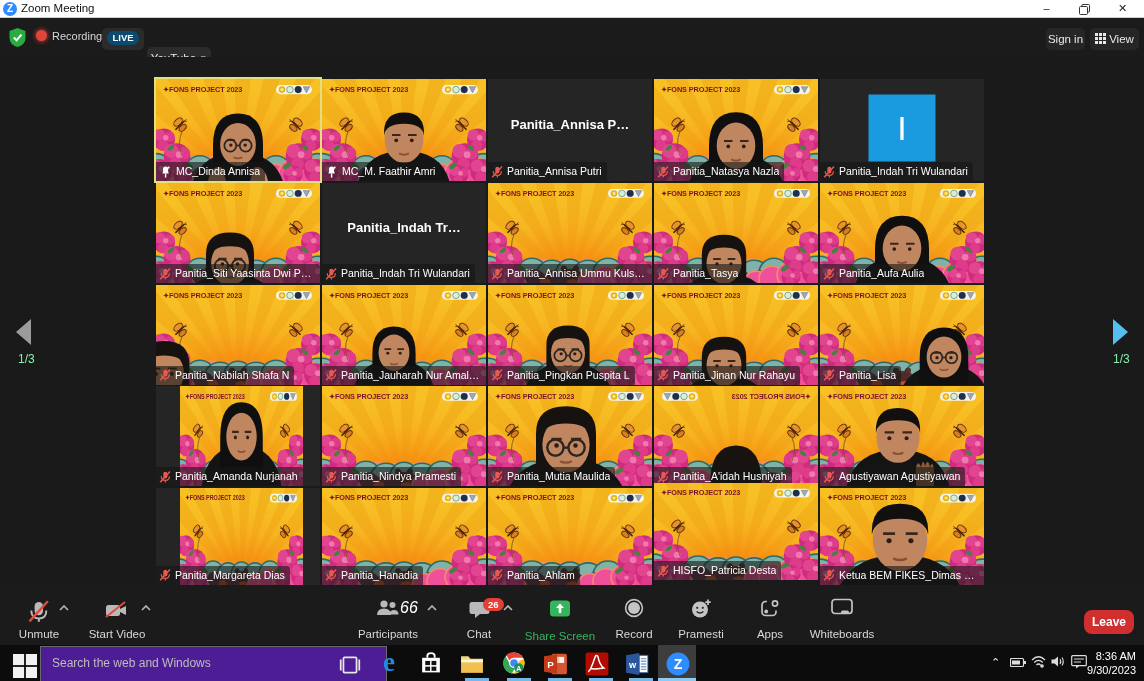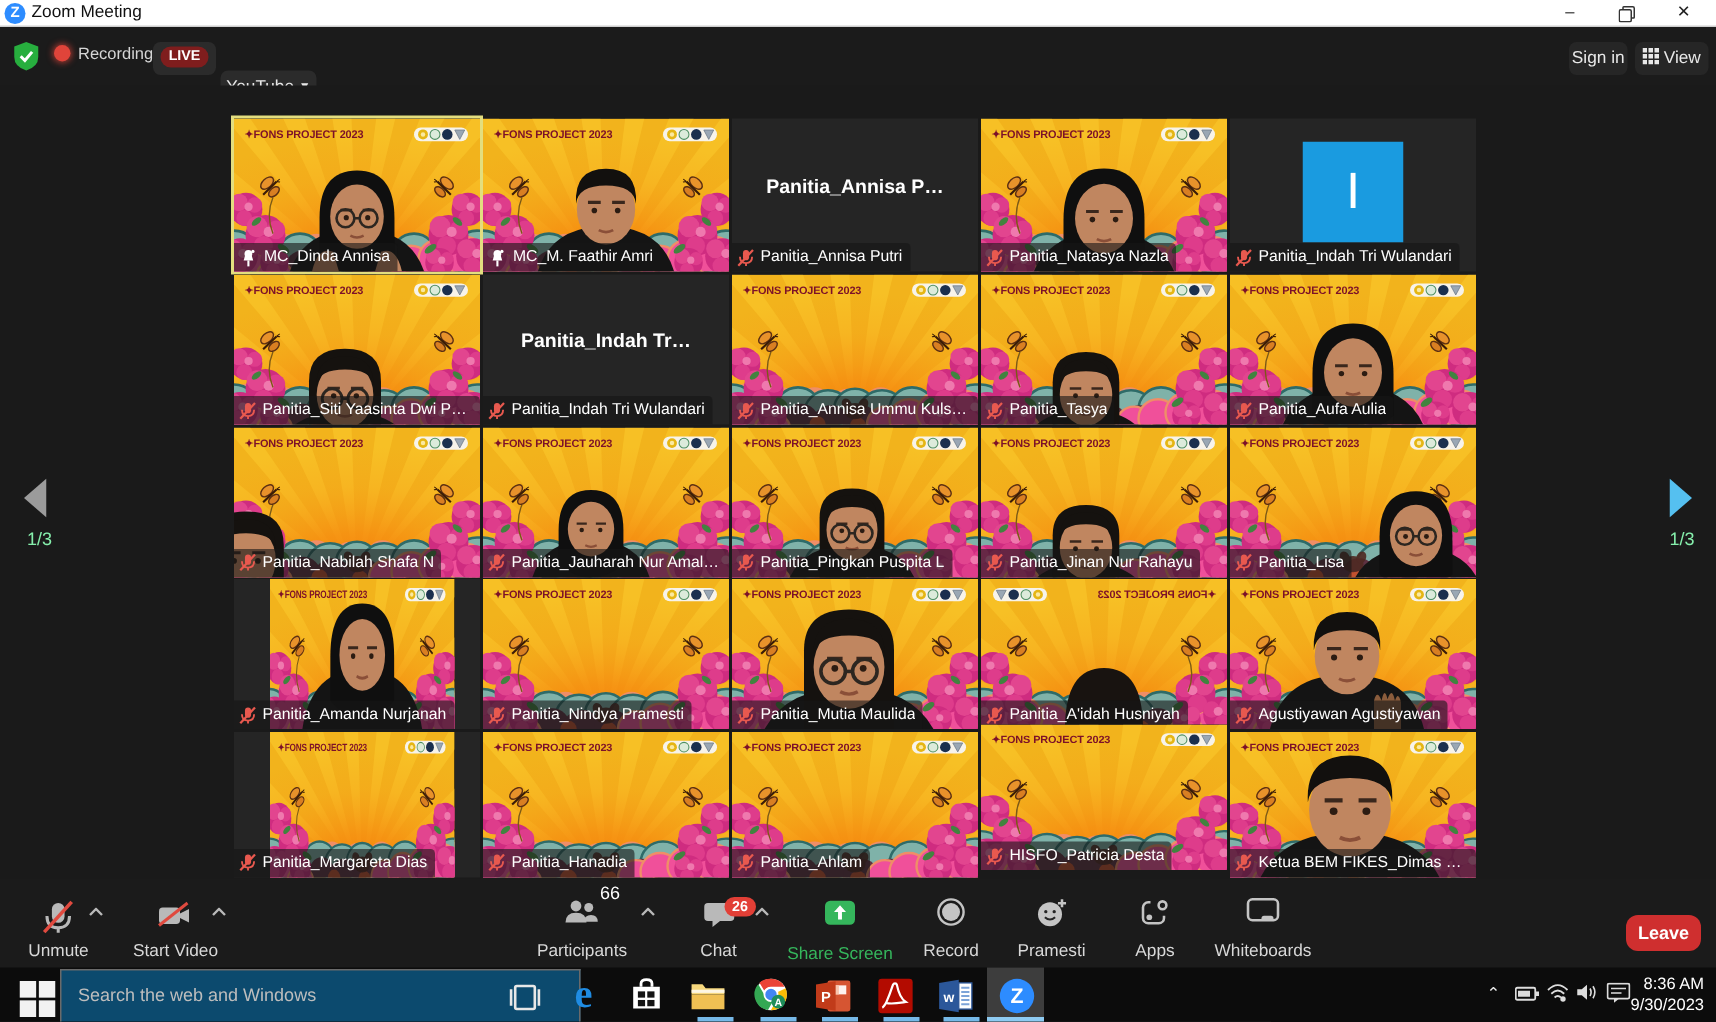--- a/index.html
+++ b/index.html
@@ -26,21 +26,21 @@
 .cname { position:absolute; left:0; right:0; top:44%; transform:translateY(-50%); text-align:center;
   color:#fff; font-size:13px; font-weight:bold; }
 .avatar { position:absolute; left:50%; top:48%; transform:translate(-50%,-50%); width:67px; height:67px;
   background:#1a9be0; color:#fff; font-size:34px; text-align:center; line-height:67px; }
 .pgarrow { position:absolute; }
 .pgtext { position:absolute; color:#86efac; font-size:12px; }
 #toolbar { position:absolute; left:0; top:586px; width:1144px; height:59px; background:#1b1b1b; }
 .tb { position:absolute; text-align:center; color:#d8d8d8; font-size:11.5px; }
 .tb .lbl { position:absolute; top:30px; left:50%; transform:translateX(-50%); white-space:nowrap; }
 #taskbar { position:absolute; left:0; top:645px; width:1144px; height:36px; background:#0c0c0c; }
-#search { position:absolute; left:40px; top:646px; width:347px; height:35px; background:#0c4a6e;
+#search { position:absolute; left:40px; top:646px; width:347px; height:35px; background:#4c1d95;
   border:1px solid #6a6a6a; border-bottom:none; color:#bdbdbd; font-size:12px; line-height:33px; padding-left:11px; }
 .ticon { position:absolute; top:651px; width:24px; height:24px; }
 .uline { position:absolute; top:678px; height:3px; background:#76b9e8; }
 .trayic { position:absolute; top:654px; color:#eee; }
 #clock { position:absolute; right:8px; top:650px; text-align:right; color:#fff; font-size:11px; line-height:13.5px; }
 </style></head>
 <body>
 <svg width="0" height="0" style="position:absolute">
     <defs>
 <linearGradient id="gsun" x1="0" y1="0" x2="0" y2="1">
@@ -232,21 +232,21 @@
   <div class="wbtn" style="left:1116px;">✕</div>
 </div>
 
 <div id="menubar">
   <svg style="position:absolute;left:8px;top:9px" width="19" height="21" viewBox="0 0 19 21">
     <path d="M9.5 1 L17.5 4 L17.5 11 Q17.5 17.5 9.5 20 Q1.5 17.5 1.5 11 L1.5 4 Z" fill="#27ae3e"></path>
     <path d="M5.8 10.5 L8.6 13.3 L13.4 7.6" stroke="#fff" stroke-width="2" fill="none"></path>
   </svg>
   <div style="position:absolute;left:36px;top:32%;width:11px;height:11px;border-radius:50%;background:#e0443a;box-shadow:0 0 4px 1px rgba(224,68,58,.7)"></div>
   <div style="position:absolute;left:52px;top:12px;color:#d6d6d6;font-size:11px;">Recording</div>
-  <div class="mbtn" style="left:102px;width:42px;"><span style="display:inline-block;background:#7f1d1d;color:#fff;font-weight:bold;font-size:9.5px;border-radius:7px;padding:1.5px 5px;line-height:normal;vertical-align:1.5px;">LIVE</span></div>
+  <div class="mbtn" style="left:102px;width:42px;"><span style="display:inline-block;background:#0c4a6e;color:#fff;font-weight:bold;font-size:9.5px;border-radius:7px;padding:1.5px 5px;line-height:normal;vertical-align:1.5px;">LIVE</span></div>
   <div class="mbtn" style="left:147px;width:64px;margin-top:19px;">YouTube <span style="font-size:8px;vertical-align:1px;">▼</span></div>
   <div class="mbtn" style="left:1046px;width:39px;background:#262626;">Sign in</div>
   <div class="mbtn" style="left:1090px;width:49px;background:#262626;"><svg width="11" height="11" viewBox="0 0 11 11" style="vertical-align:-1px;margin-right:3px">
         <g fill="#e8e8e8">
           <rect x="0" y="0" width="3" height="3"></rect>
           <rect x="4" y="0" width="3" height="3"></rect>
           <rect x="8" y="0" width="3" height="3"></rect>
           <rect x="0" y="4" width="3" height="3"></rect>
           <rect x="4" y="4" width="3" height="3"></rect>
           <rect x="8" y="4" width="3" height="3"></rect>
@@ -593,21 +593,21 @@
 
   <div class="tb" style="left:368px;top:12px;width:40px;">
     <svg width="26" height="22" viewBox="0 0 26 22">
         <circle cx="9" cy="6" r="3.6" fill="#b9b9b9"></circle>
         <path d="M2 17 Q2 10.5 9 10.5 Q16 10.5 16 17 Z" fill="#b9b9b9"></path>
         <circle cx="17.5" cy="7" r="3" fill="#b9b9b9"></circle>
         <path d="M14 16.5 Q14.6 12 19 12 Q23.5 12 23.5 16.5 Z" fill="#b9b9b9"></path>
       </svg>
     <div class="lbl">Participants</div>
   </div>
-  <div class="tb" style="left:400px;top:2px;color:#fff;font-size:12px;">66</div>
+  <div class="tb" style="left:400px;top:13px;color:#fff;font-size:16px;font-style:italic;">66</div>
   <svg class="abs" style="left:427px;top:19px" width="10" height="6" viewBox="0 0 10 6">
       <path d="M1 5 L5 1 L9 5" stroke="#b9b9b9" stroke-width="1.6" fill="none"></path>
     </svg>
 
   <div class="tb" style="left:464px;top:12px;width:30px;">
     <svg width="24" height="22" viewBox="0 0 24 22">
         <path d="M3 3 h15 a2.5 2.5 0 0 1 2.5 2.5 v7 a2.5 2.5 0 0 1 -2.5 2.5 h-7 l-5 4 v-4 h-3 a2.5 2.5 0 0 1 -2.5 -2.5 v-7 A2.5 2.5 0 0 1 3 3 Z" fill="#b9b9b9" transform="translate(2,1)"></path>
       </svg>
     <div class="lbl">Chat</div>
   </div>

